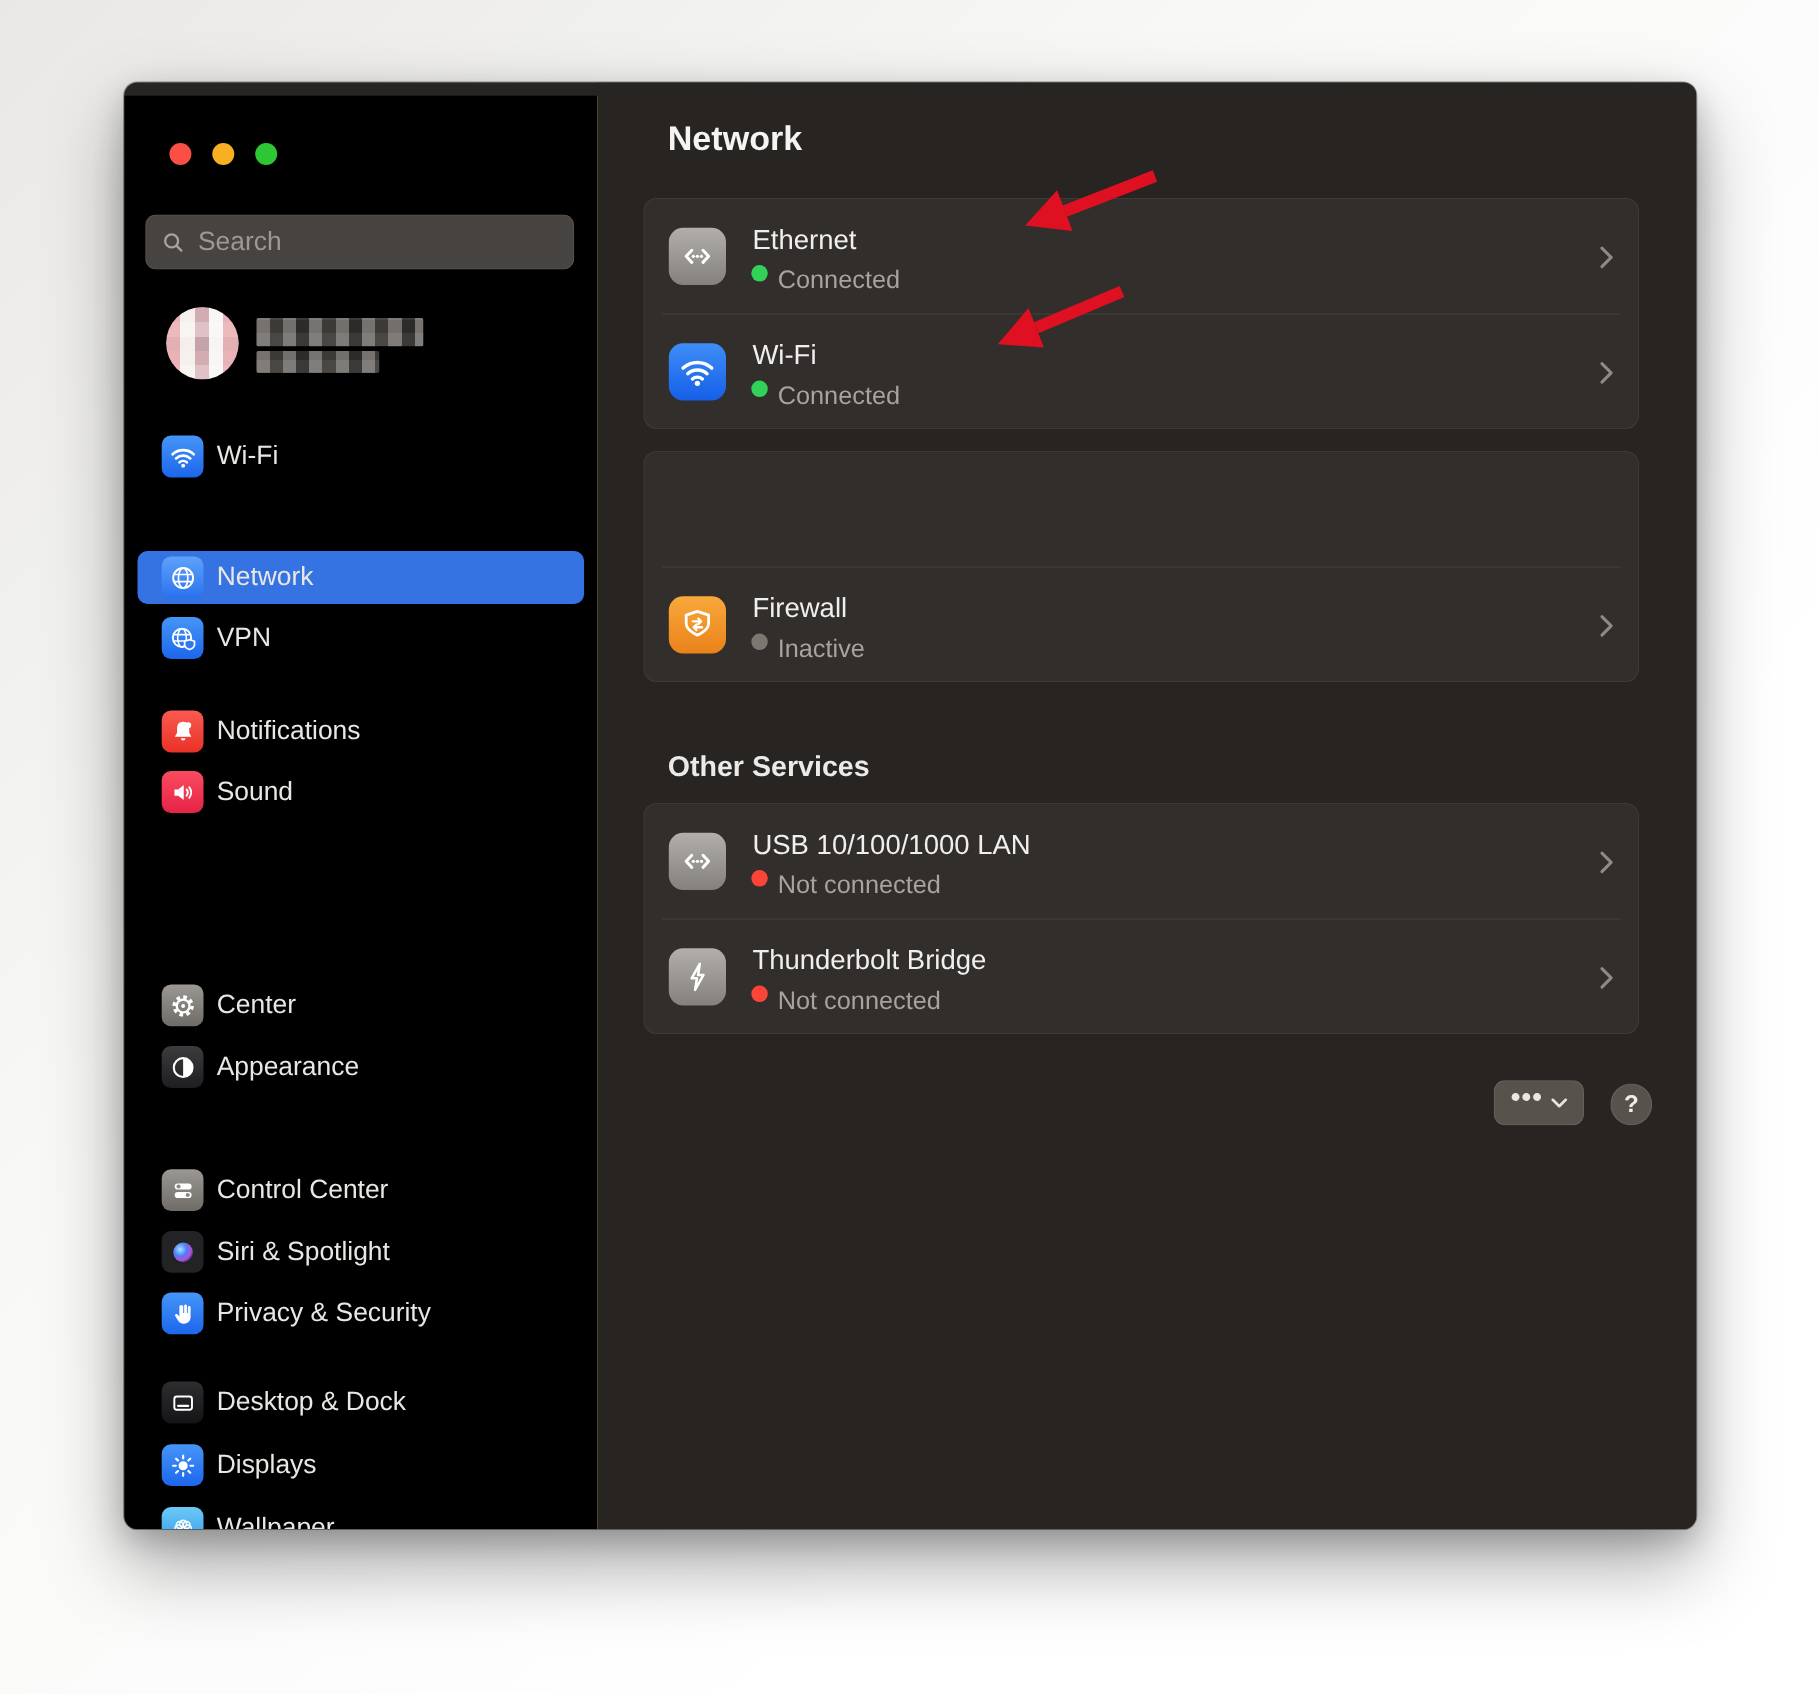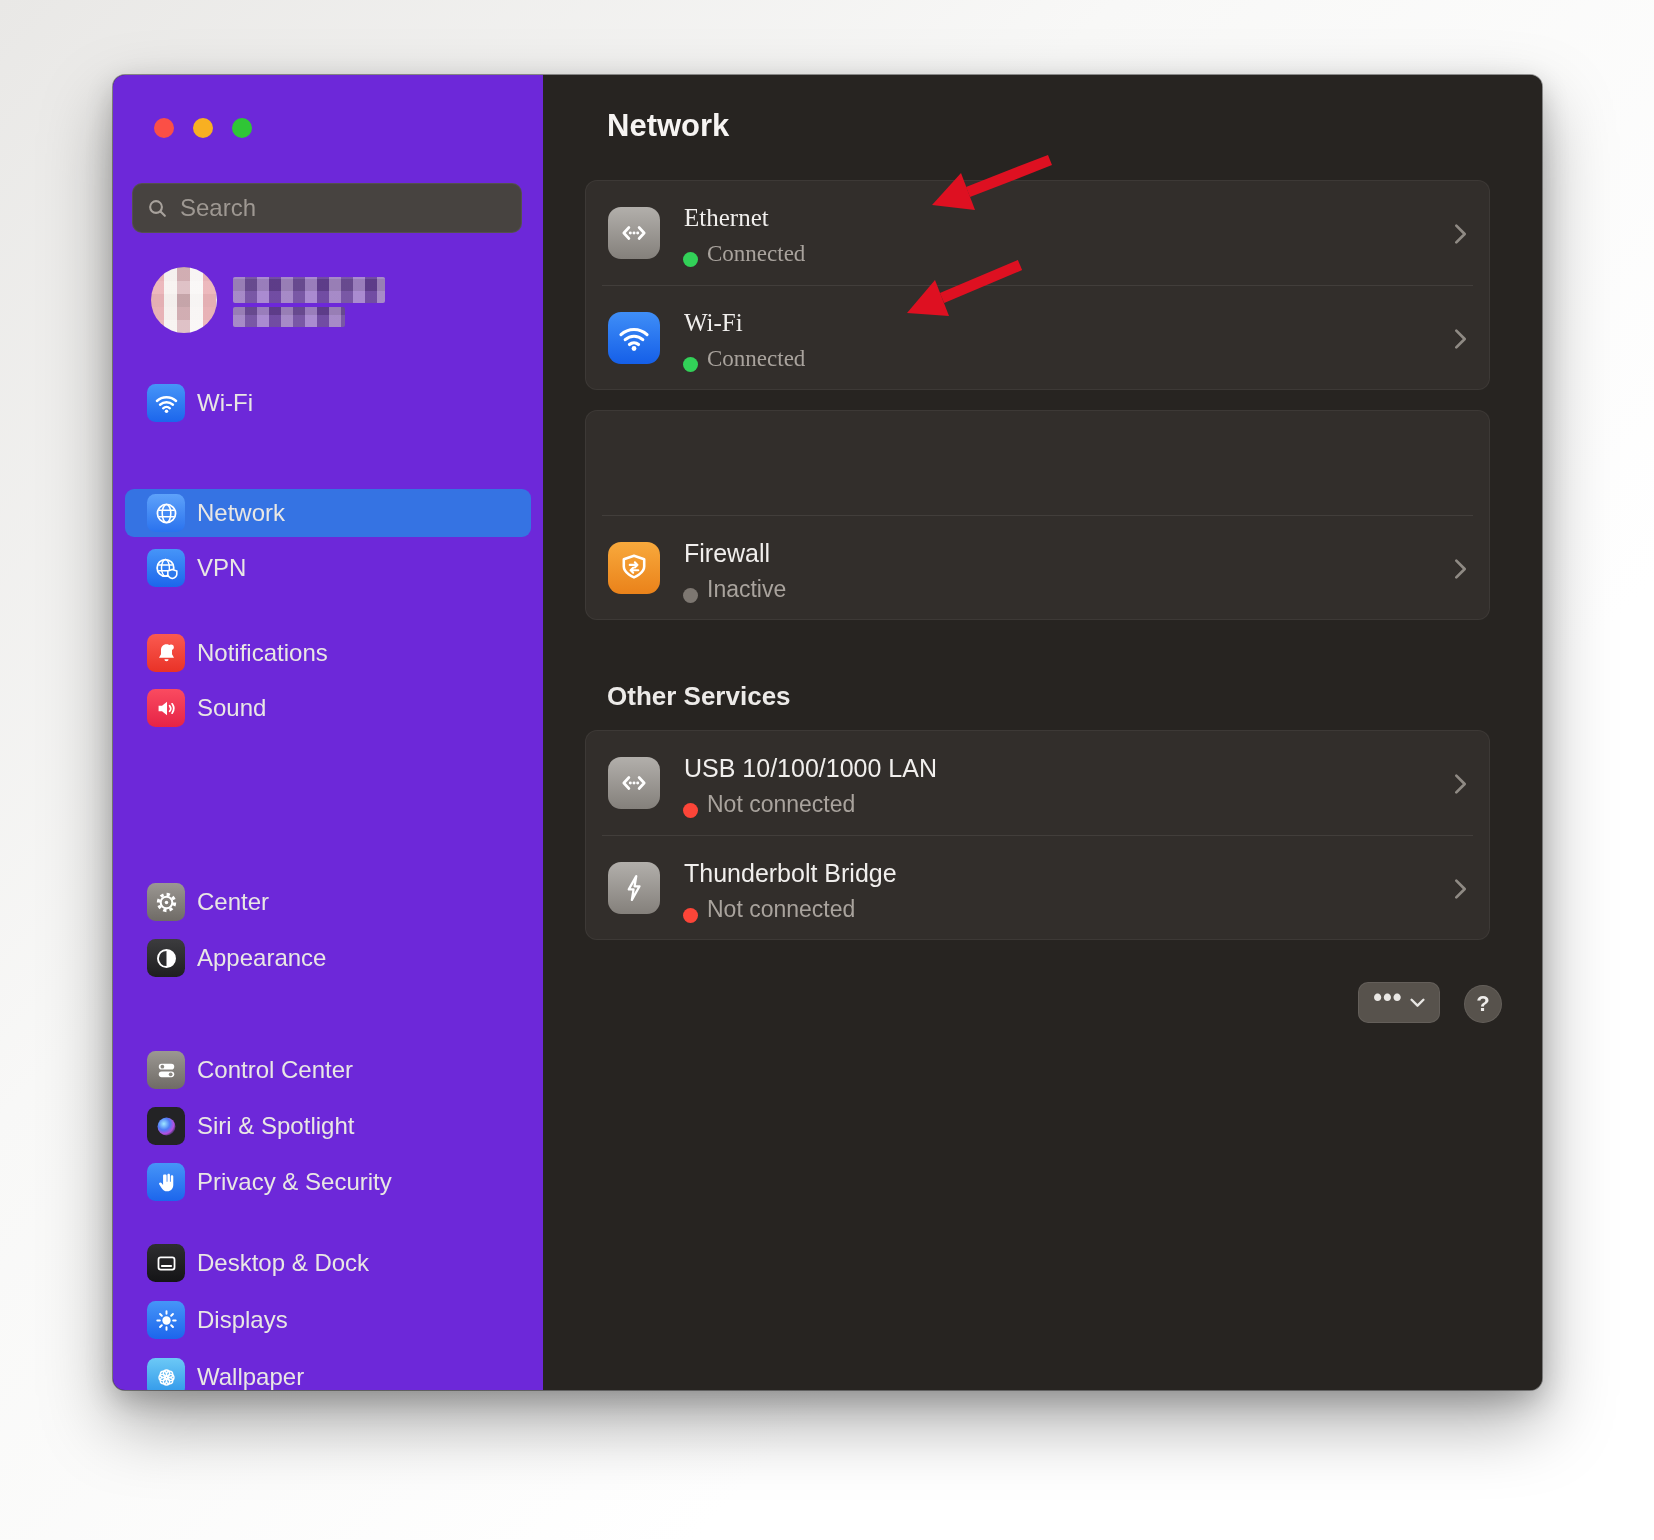--- a/index.html
+++ b/index.html
@@ -3,22 +3,22 @@
 <meta charset="utf-8">
 <style>
   html,body{margin:0;padding:0;background:#fff;}
   .page{position:relative;width:1654px;height:1540px;overflow:hidden;
         font-family:"Liberation Sans","DejaVu Sans",sans-serif;
         background:linear-gradient(135deg,#e9e8e6 0%,#f8f8f7 35%,#ffffff 70%);}
   .window{position:absolute;left:113px;top:75px;width:1429px;height:1315px;
           border-radius:12px;background:#272421;overflow:hidden;
           box-shadow:0 32px 70px rgba(0,0,0,.34),0 10px 28px rgba(0,0,0,.20),0 0 0 1px rgba(0,0,0,.38);}
   
-  .sidebar{position:absolute;left:0;top:0;width:430px;height:100%;
-           background:#6d28d9;border-right:6px solid #fde047;}
+  .sidebar{position:absolute;left:0;top:12px;width:430px;height:100%;
+           background:#000000;border-right:6px solid #fde047;}
   .tl{position:absolute;top:43px;width:20px;height:20px;border-radius:50%;}
   .search{position:absolute;left:19px;top:108px;width:390px;height:50px;border-radius:10px;
           background:#474340;border:1px solid rgba(255,255,255,.07);
           display:flex;align-items:center;gap:10px;padding:0 14px;box-sizing:border-box;}
   .search input{flex:1;background:transparent;border:none;outline:none;
                 font:24px "Liberation Sans",sans-serif;color:#d6d2cd;}
   .search input::placeholder{color:#9e9892;}
   .px-avatar{position:absolute;left:38px;top:192px;width:66px;height:66px;border-radius:50%;
      background-color:#efe9e6;
      background-image:repeating-linear-gradient(90deg,rgba(235,175,180,.85) 0 13px,rgba(248,244,242,.92) 13px 26px,rgba(205,155,165,.55) 26px 39px,rgba(250,248,247,.95) 39px 52px),
@@ -37,21 +37,21 @@
   .main{position:absolute;left:430px;top:0;width:999px;height:100%;background:#272421;}
   .mtitle{position:absolute;left:64px;top:33px;font-size:31px;font-weight:bold;color:#f6f4f2;}
   .card{position:absolute;left:42px;width:905px;border-radius:12px;background:#322e2b;
         border:1px solid rgba(255,255,255,.055);box-sizing:border-box;}
   .mrow{position:absolute;left:0;right:0;height:105px;}
   .sep{position:absolute;left:16px;right:16px;height:1px;background:rgba(255,255,255,.08);}
   .tile52{position:absolute;left:22px;top:26px;width:52px;height:52px;border-radius:13px;
           display:flex;align-items:center;justify-content:center;}
   .tile52 svg{width:34px;height:34px;display:block;}
   .rtitle{position:absolute;left:98px;top:23px;font-size:25px;color:#f1efed;white-space:nowrap;}
-  .rstatus{position:absolute;left:97px;top:60px;display:flex;align-items:flex-end;gap:9px;
+  .rstatus{position:absolute;left:97px;top:60px;display:flex;align-items:flex-start;gap:9px;
            font-size:23px;color:#a9a39d;white-space:nowrap;}
   .dot{width:15px;height:15px;border-radius:50%;flex:none;}
   .chev{position:absolute;right:22px;top:50%;transform:translateY(-50%);width:13px;height:21px;}
   .sect{position:absolute;left:64px;top:606px;font-size:26px;font-weight:bold;color:#eceae8;}
   .morebtn{position:absolute;left:815px;top:907px;width:82px;height:41px;border-radius:10px;
            background:#57524c;border:1px solid rgba(255,255,255,.08);box-sizing:border-box;
            display:flex;align-items:center;justify-content:center;gap:7px;cursor:default;}
   .morebtn .dots{font-size:25px;font-weight:bold;color:#e9e7e4;letter-spacing:1px;margin-top:-11px;}
   .helpbtn{position:absolute;left:921px;top:910px;width:38px;height:38px;border-radius:50%;
            background:#57524c;border:1px solid rgba(255,255,255,.08);box-sizing:border-box;
@@ -230,21 +230,21 @@
               <circle cx="15" cy="9" r="3"></circle>
             </svg>
         </span>
         <span class="slabel">Wallpaper</span>
       </div>
     </div>
 
     <div class="main">
       <div class="mtitle">Network</div>
 
-      <div class="card" style="top:105px;height:210px;font-family:Liberation Serif, serif;">
+      <div class="card" style="top:105px;height:210px;">
         <div class="mrow" style="top:0">
           <span class="tile52" style="background:linear-gradient(180deg,#b2afab,#84807b)">
             <svg viewBox="0 0 24 24" fill="none" stroke="#fff">
                 <path d="M8.4 8.1 4.8 12l3.6 3.9M15.6 8.1 19.2 12l-3.6 3.9" stroke-width="1.9" stroke-linecap="round" stroke-linejoin="round"></path>
                 <g fill="#fff" stroke="none">
                   <circle cx="9.4" cy="12" r="1.05"></circle>
                   <circle cx="12" cy="12" r="1.05"></circle>
                   <circle cx="14.6" cy="12" r="1.05"></circle>
                 </g>
               </svg>

